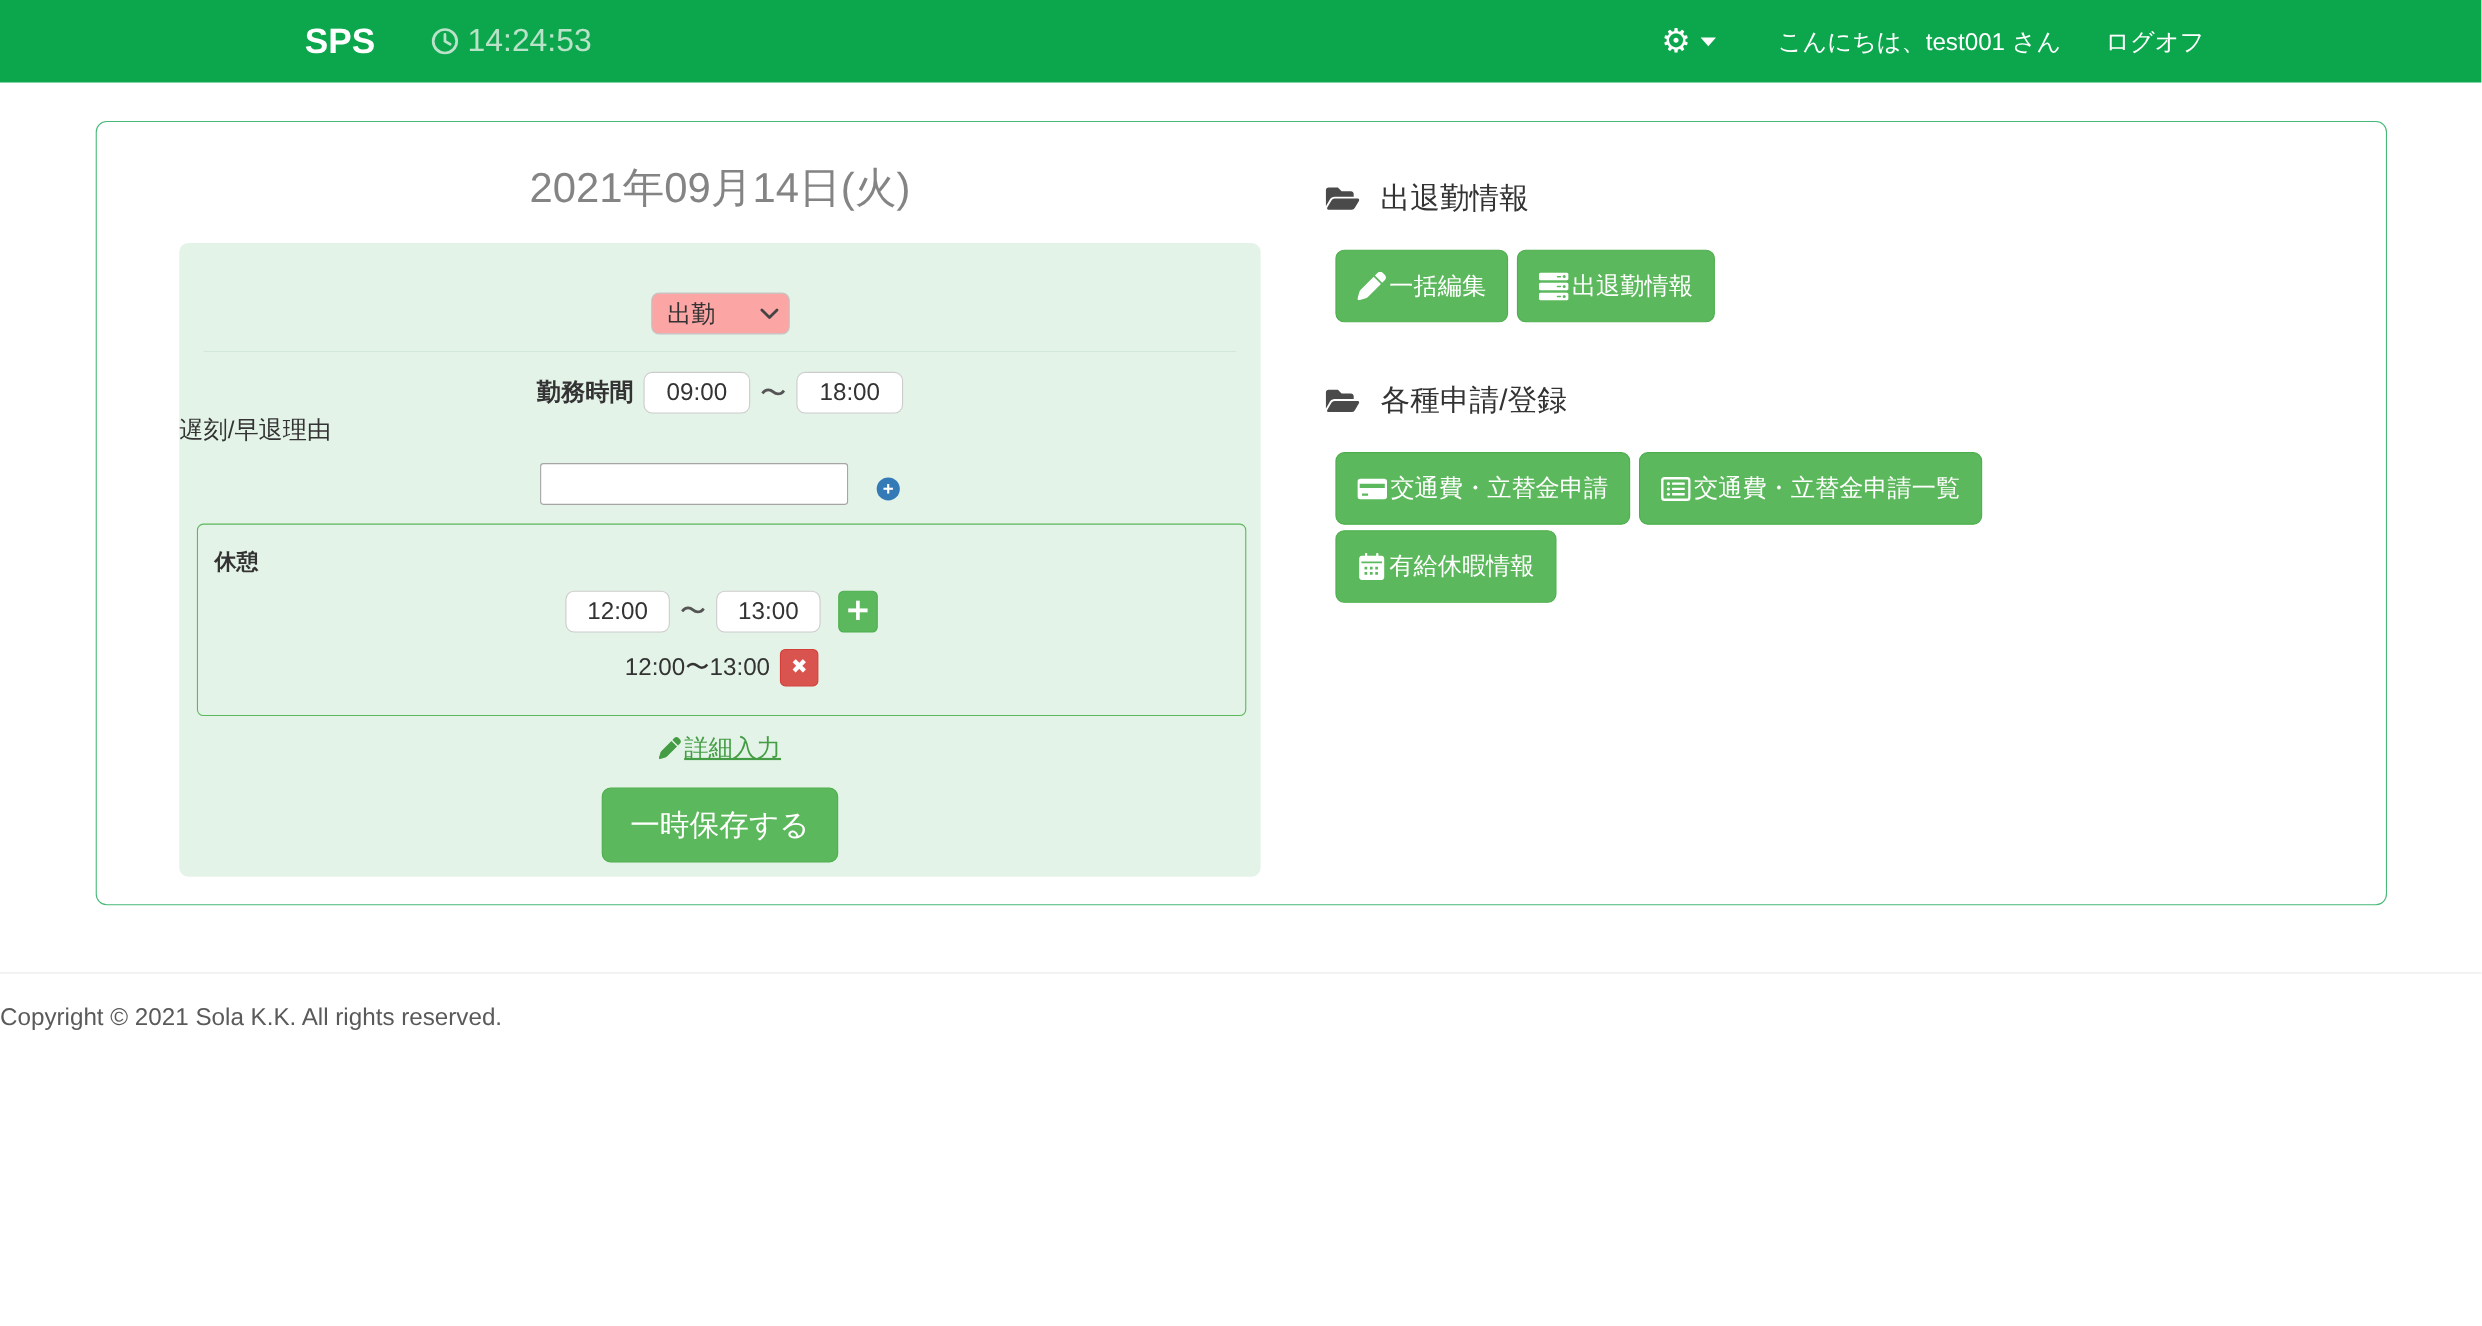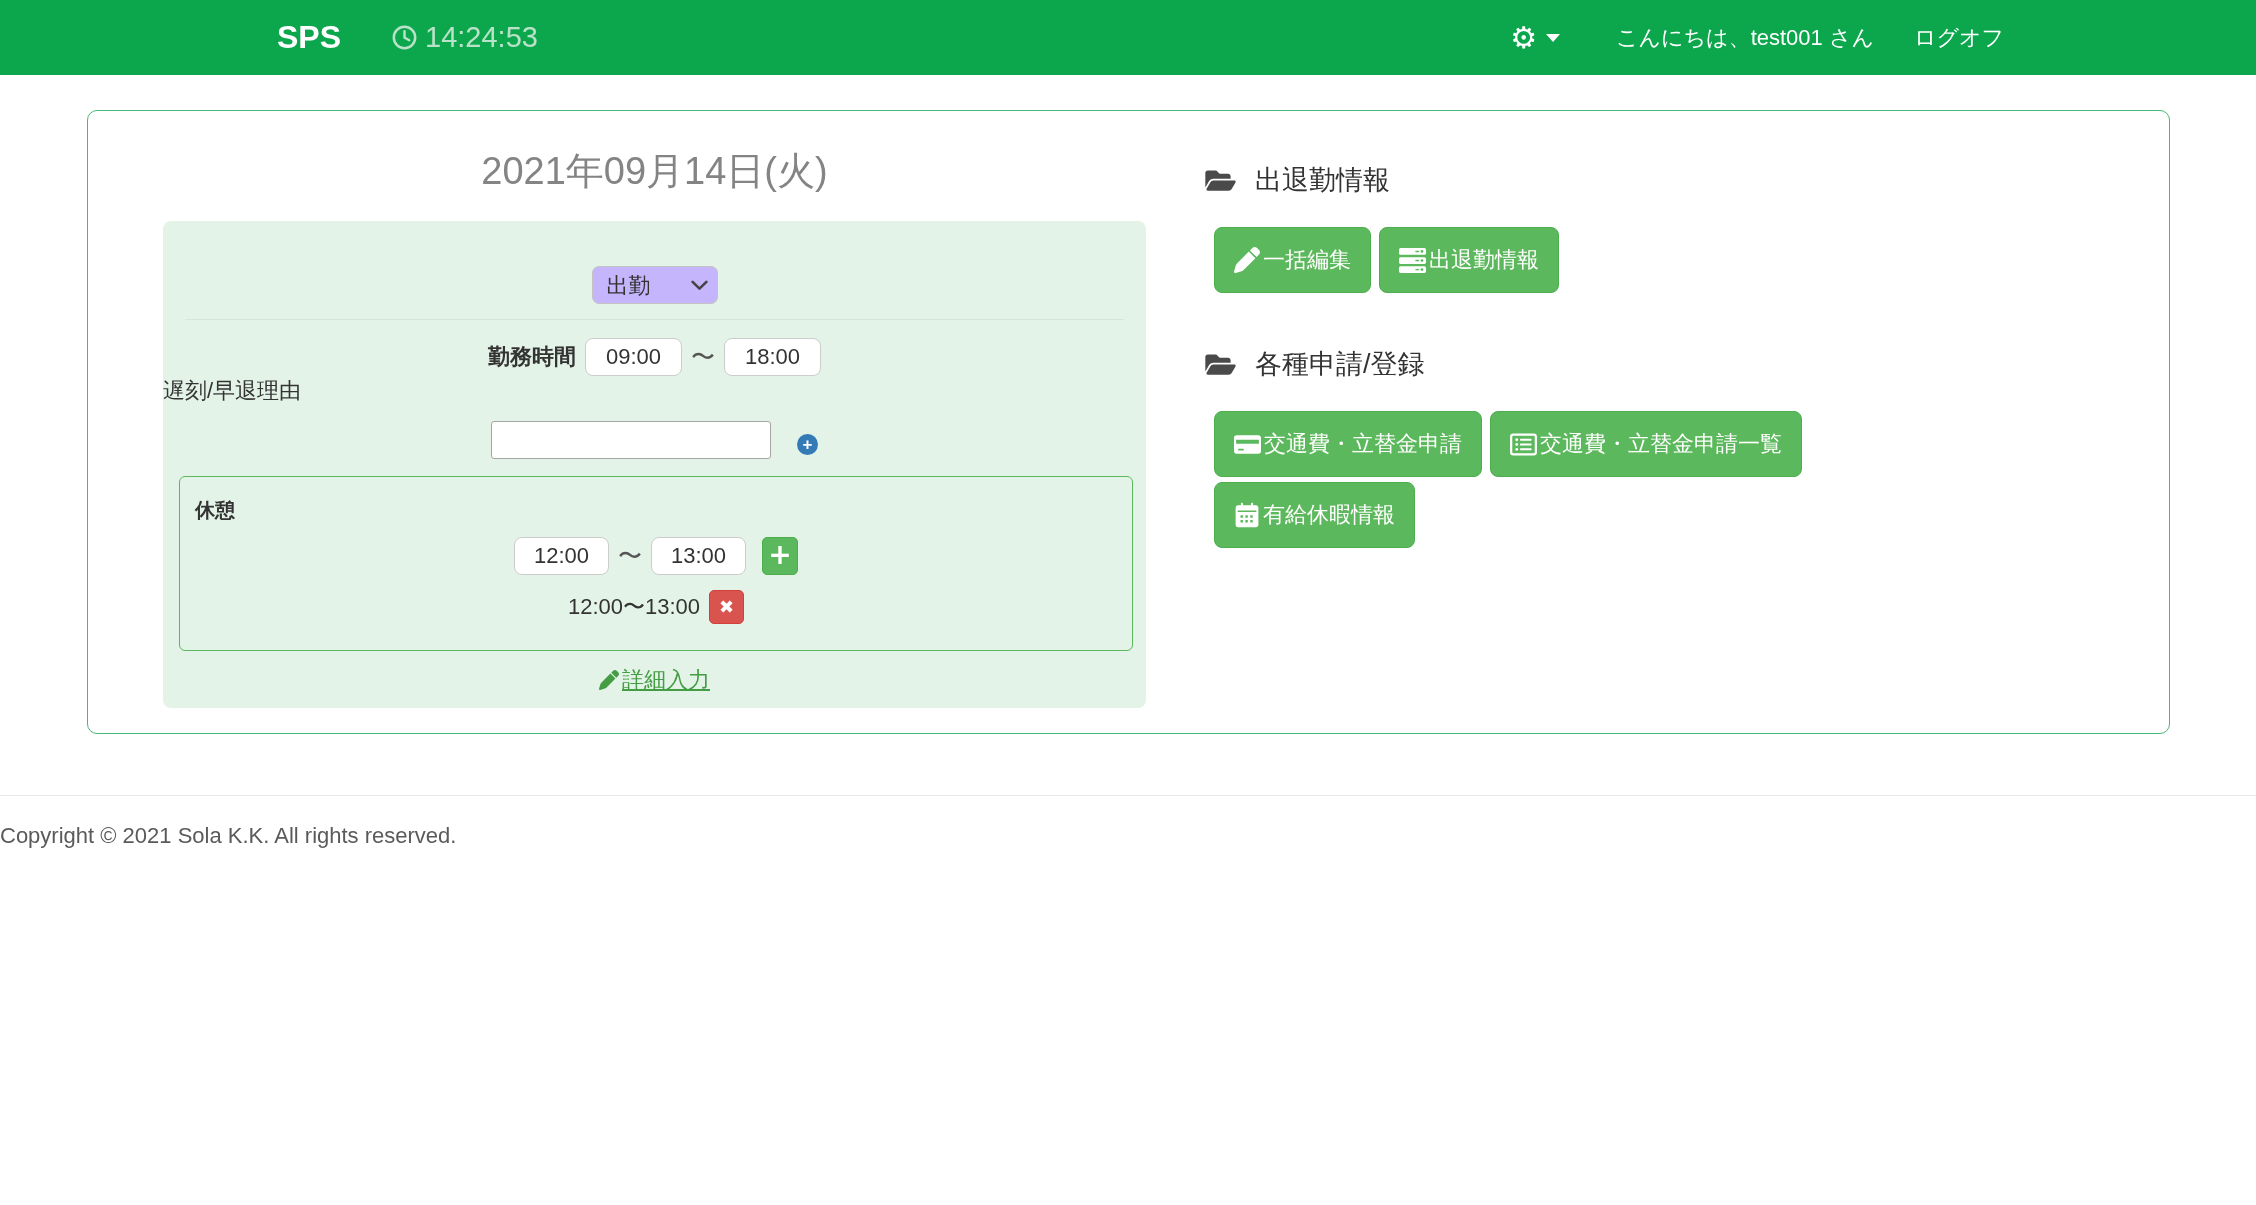--- a/index.html
+++ b/index.html
@@ -26,21 +26,21 @@
   .card{
     margin:35px 86px 0 87px;border:1px solid #46b877;border-radius:10px;
     display:flex;padding:20px 30px 25px 35px;box-sizing:border-box;background:#fff;
   }
   .left-col{width:983px;flex:none;padding-left:40px;}
   .date-title{font-size:38px;color:#848484;text-align:center;margin:15px 0 24px;}
   .panel{background:#e4f3e8;border-radius:8px;padding:45px 0 13px;}
   .select-wrap{width:126px;height:38px;margin:0 auto;position:relative;}
   .select-wrap select{
     width:100%;height:38px;font-size:22px;padding:0 32px 0 14px;color:#333;
-    border:1px solid #c4c4c4;border-radius:7px;background:#c4b5fd;
+    border:1px solid #c4c4c4;border-radius:7px;background:#fca5a5;
     appearance:none;-webkit-appearance:none;-moz-appearance:none;
     font-family:inherit;cursor:pointer;
   }
   .select-chevron{position:absolute;right:10px;top:14px;pointer-events:none;}
   .panel-divider{border:none;border-top:1px solid #d4e8da;margin:15px 22px 0;}
   .worktime-row{margin-top:18px;display:flex;justify-content:center;align-items:center;gap:9px;}
   .field-label{font-size:22px;font-weight:bold;color:#333;}
   .time-input{
     width:97px;height:38px;box-sizing:border-box;text-align:center;font-size:22px;color:#333;
     border:1px solid #ccc;border-radius:8px;background:#fff;font-family:inherit;
@@ -170,20 +170,21 @@
 
       <div class="detail-row">
         <a class="detail-link">
           <svg viewBox="0 0 512 512" width="20" height="20">
             <path fill="currentColor" d="M362.7 19.3l-48.4 48.4 130 130 48.4-48.4c25-25 25-65.5 0-90.5l-39.4-39.5c-25-25-65.5-25-90.6 0zm-71 71L58.6 323.5c-10.4 10.4-18 23.3-22.2 37.4L1 481.2c-2.5 8.5-.2 17.6 6 23.8s15.3 8.5 23.7 6.1l120.3-35.4c14.1-4.2 27-11.8 37.4-22.2L421.7 220.3 291.7 90.3z"></path>
           </svg>
           <span>詳細入力</span>
         </a>
       </div>
 
+      <button class="save-btn">一時保存する</button>
     </div>
   </div>
 
   <div class="right-col">
 
     <div class="section-heading">
       <svg viewBox="0 0 576 512" width="31" height="27">
         <path fill="#4a4a4a" d="M572.7 292.1l-72.4 124.2A64 64 0 0 1 445 448H45c-18.5 0-30.1-20.1-20.7-36.1l72.4-124.2A64 64 0 0 1 152 256h400c18.5 0 30 20.1 20.7 36.1zM152 224h328v-48c0-26.5-21.5-48-48-48H272l-64-64H48C21.5 64 0 85.5 0 112v278l69.1-118.4C86.2 242.3 118.1 224 152 224z"></path>
       </svg>
       <span>出退勤情報</span>

